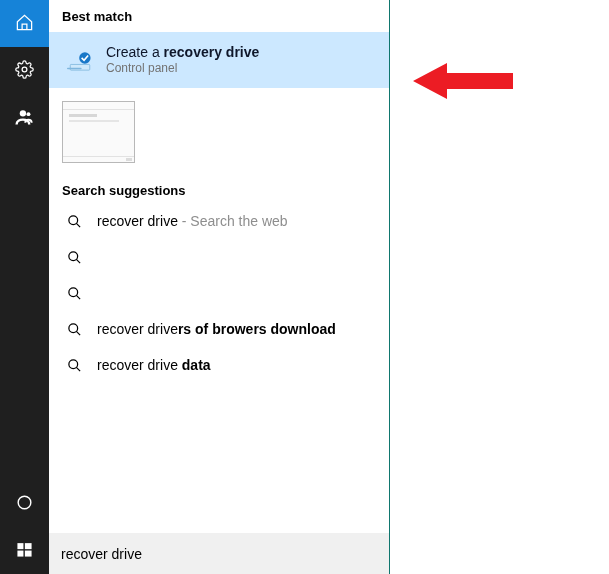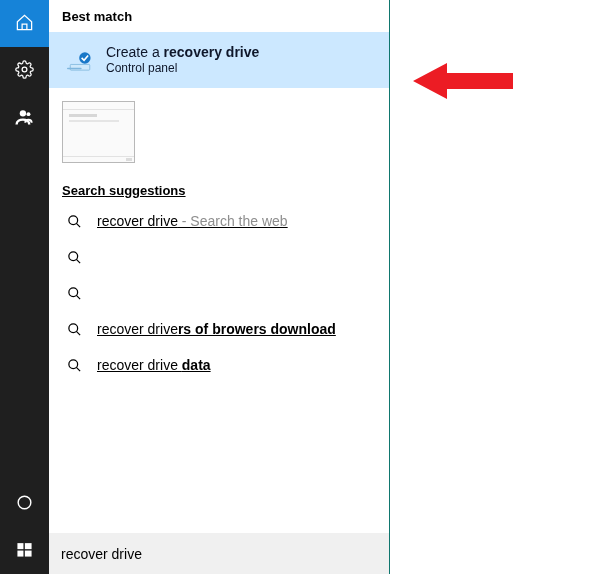--- a/index.html
+++ b/index.html
@@ -68,21 +68,21 @@
     position: relative;
     top: 3px;
   }
   .best-match .title-line {
     font-size: 14px;
     color: #0f172a;
     line-height: 1.25;
   }
   .best-match .subtitle {
     font-size: 12px;
-    color: #0f172a;
+    color: #737373;
     line-height: 1.25;
   }
 
   .photos-section { padding: 9px 13px 3px 13px; }
   .thumb {
     width: 73px;
     height: 62px;
     border: 1px solid #b8b8b8;
     background: #fafafa;
     display: flex;
@@ -90,21 +90,21 @@
     margin-top: 4px;
     cursor: pointer;
   }
   .thumb .bar { height: 8px; border-bottom: 1px solid #e2e2e2; }
   .thumb .body { flex: 1; padding: 4px 6px; }
   .thumb .l1 { height: 3px; background: #d7d7d7; width: 48%; margin-bottom: 3px; }
   .thumb .l2 { height: 2px; background: #e5e5e5; width: 85%; }
   .thumb .foot { height: 6px; border-top: 1px solid #e2e2e2; display:flex; justify-content:flex-end; padding:1px 2px 0 0;}
   .thumb .foot span { width:6px; height:3px; background:#dcdcdc; }
 
-  .sugg-section { padding: 17px 13px 3px 13px; text-decoration: underline; }
+  .sugg-section { padding: 17px 13px 3px 13px; }
   .sugg {
     display: flex;
     align-items: center;
     height: 36px;
     cursor: pointer;
     padding-left: 3px;
   }
   .sugg .s-icon {
     width: 18px;
     margin-right: 14px;

